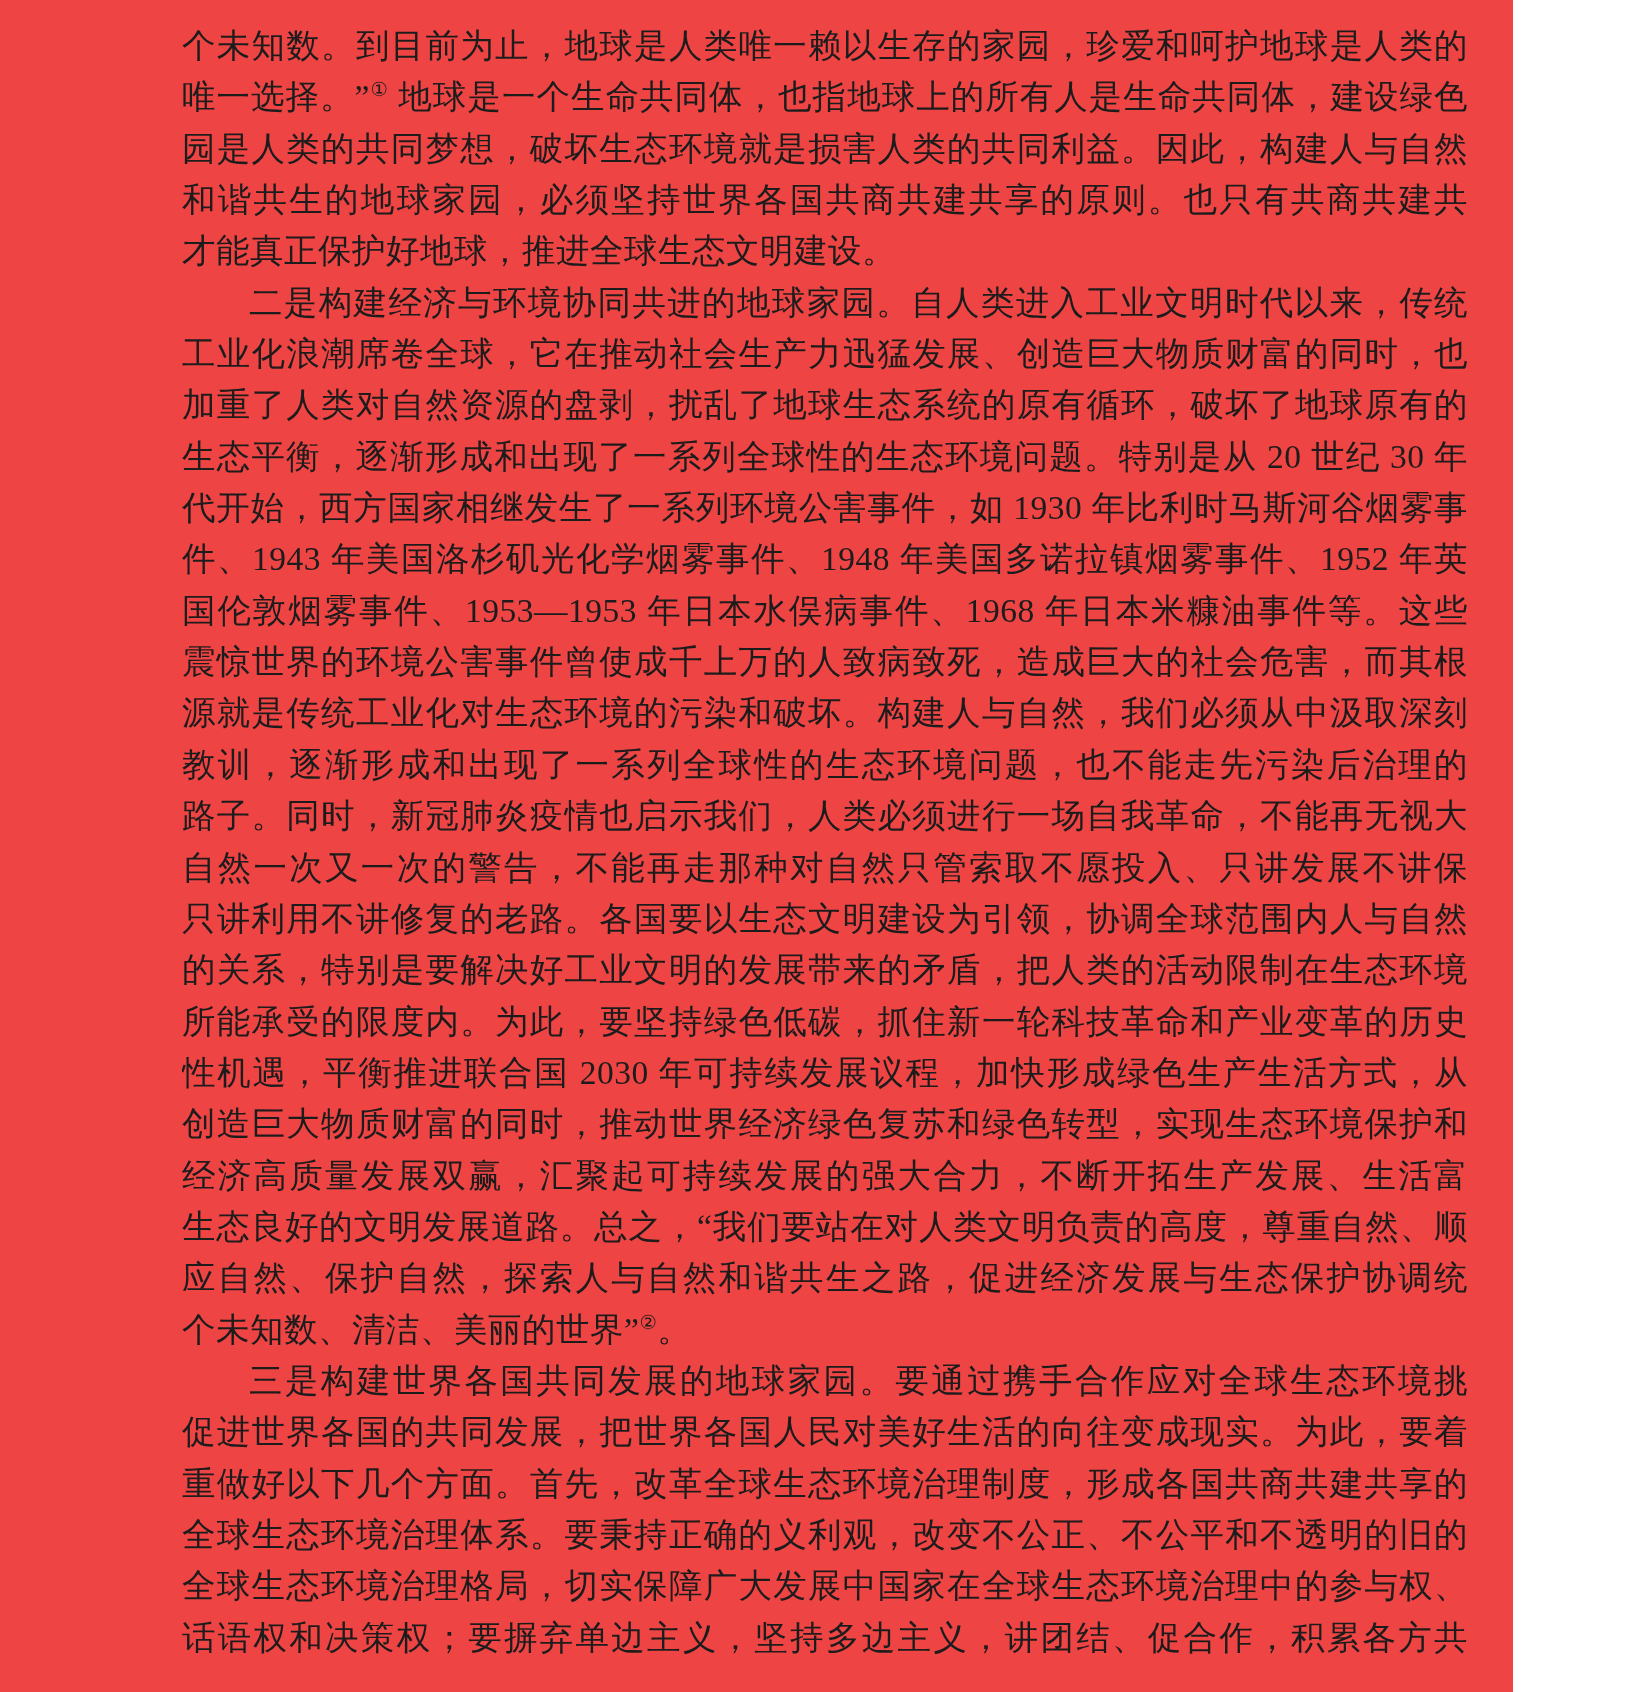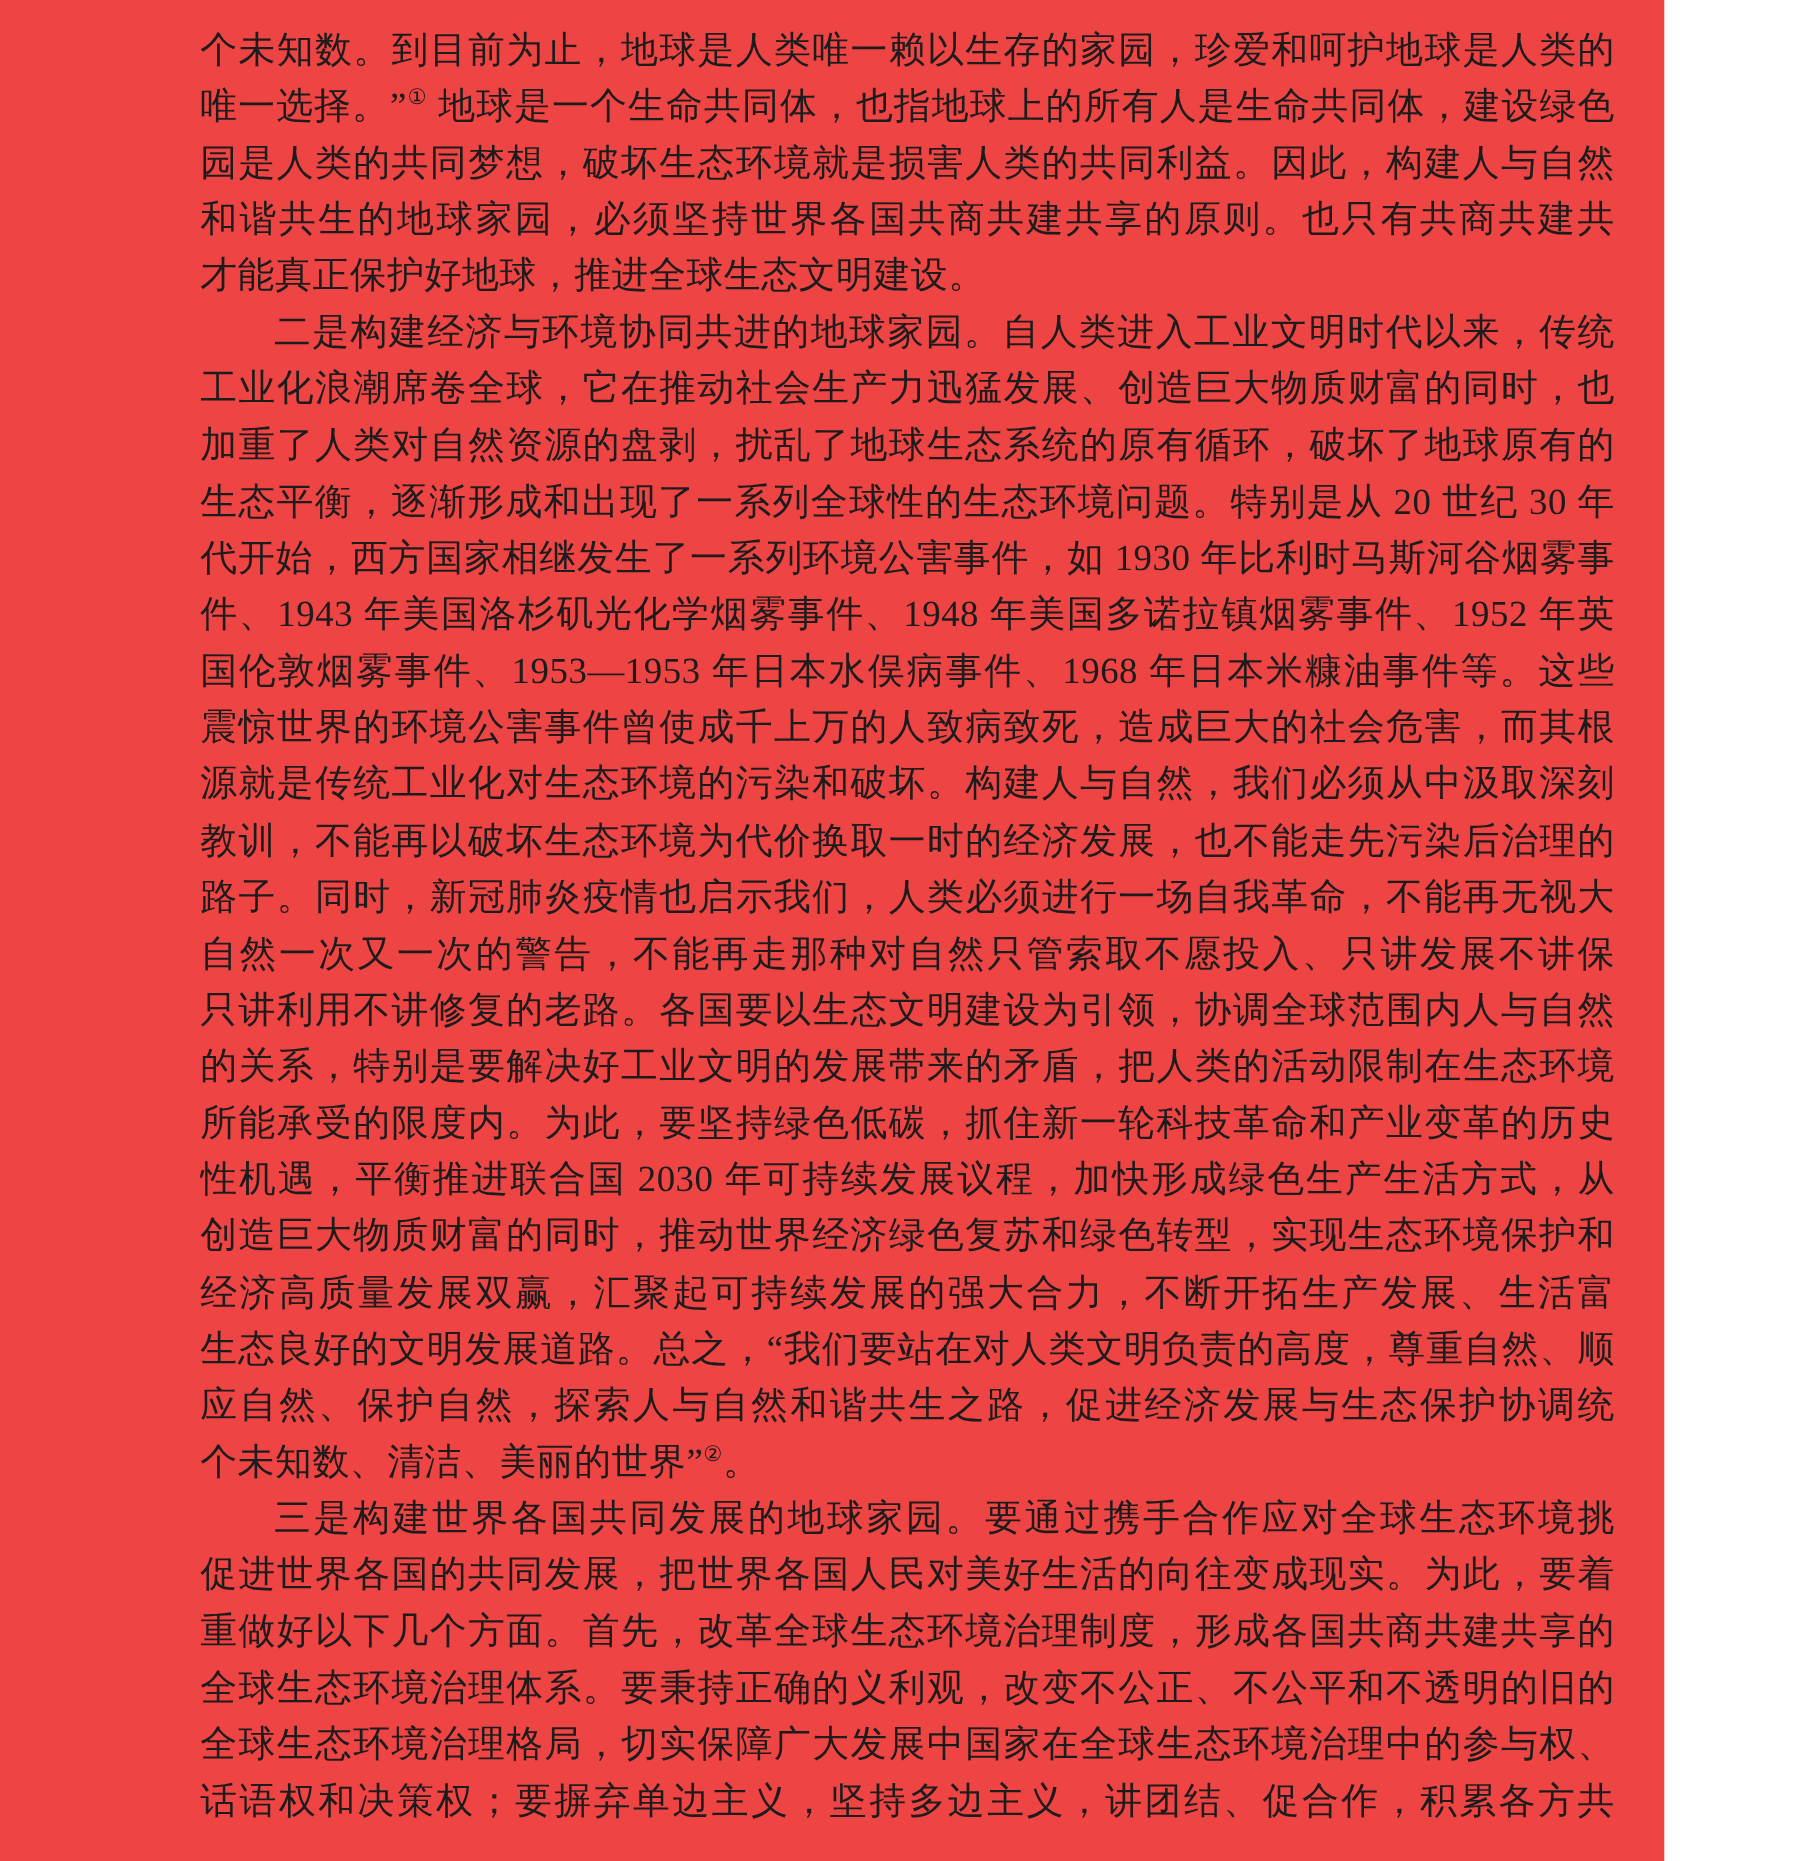--- a/index.html
+++ b/index.html
@@ -54,21 +54,21 @@
       <div class="line"><span>才能真正保护好地球，推进全球生态文明建设。</span></div>
       <div class="line just indent"><span>二是构建经济与环境协同共进的地球家园。自人类进入工业文明时代以来，传统</span></div>
       <div class="line just"><span>工业化浪潮席卷全球，它在推动社会生产力迅猛发展、创造巨大物质财富的同时，也</span></div>
       <div class="line just"><span>加重了人类对自然资源的盘剥，扰乱了地球生态系统的原有循环，破坏了地球原有的</span></div>
       <div class="line just"><span>生态平衡，逐渐形成和出现了一系列全球性的生态环境问题。特别是从 20 世纪 30 年</span></div>
       <div class="line just"><span>代开始，西方国家相继发生了一系列环境公害事件，如 1930 年比利时马斯河谷烟雾事</span></div>
       <div class="line just"><span>件、1943 年美国洛杉矶光化学烟雾事件、1948 年美国多诺拉镇烟雾事件、1952 年英</span></div>
       <div class="line just"><span>国伦敦烟雾事件、1953—1953 年日本水俣病事件、1968 年日本米糠油事件等。这些</span></div>
       <div class="line just"><span>震惊世界的环境公害事件曾使成千上万的人致病致死，造成巨大的社会危害，而其根</span></div>
       <div class="line just"><span>源就是传统工业化对生态环境的污染和破坏。构建人与自然，我们必须从中汲取深刻的</span></div>
-      <div class="line just"><span>教训，不能再以破坏生态环境为代价换取一时的经济发展，也不能走先污染后治理的</span></div>
+      <div class="line just"><span>教训，逐渐形成和出现了一系列全球性的生态环境问题，也不能走先污染后治理的</span></div>
       <div class="line just"><span>路子。同时，新冠肺炎疫情也启示我们，人类必须进行一场自我革命，不能再无视大</span></div>
       <div class="line just"><span>自然一次又一次的警告，不能再走那种对自然只管索取不愿投入、只讲发展不讲保护、</span></div>
       <div class="line just"><span>只讲利用不讲修复的老路。各国要以生态文明建设为引领，协调全球范围内人与自然</span></div>
       <div class="line just"><span>的关系，特别是要解决好工业文明的发展带来的矛盾，把人类的活动限制在生态环境</span></div>
       <div class="line just"><span>所能承受的限度内。为此，要坚持绿色低碳，抓住新一轮科技革命和产业变革的历史</span></div>
       <div class="line just"><span>性机遇，平衡推进联合国 2030 年可持续发展议程，加快形成绿色生产生活方式，从</span></div>
       <div class="line just"><span>创造巨大物质财富的同时，推动世界经济绿色复苏和绿色转型，实现生态环境保护和</span></div>
       <div class="line just"><span>经济高质量发展双赢，汇聚起可持续发展的强大合力，不断开拓生产发展、生活富裕、</span></div>
       <div class="line just"><span>生态良好的文明发展道路。总之，“我们要站在对人类文明负责的高度，尊重自然、顺</span></div>
       <div class="line just"><span>应自然、保护自然，探索人与自然和谐共生之路，促进经济发展与生态保护协调统一，</span></div>

